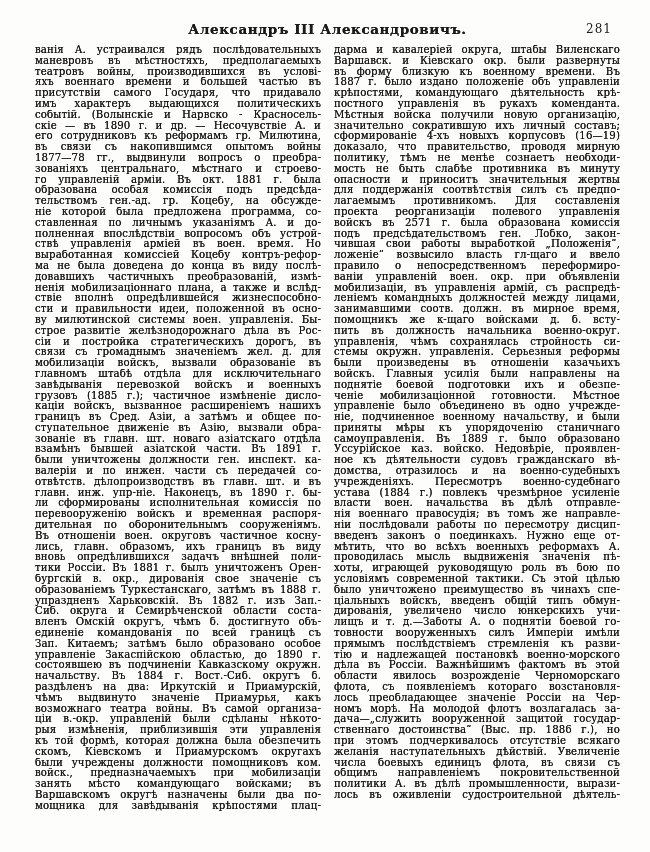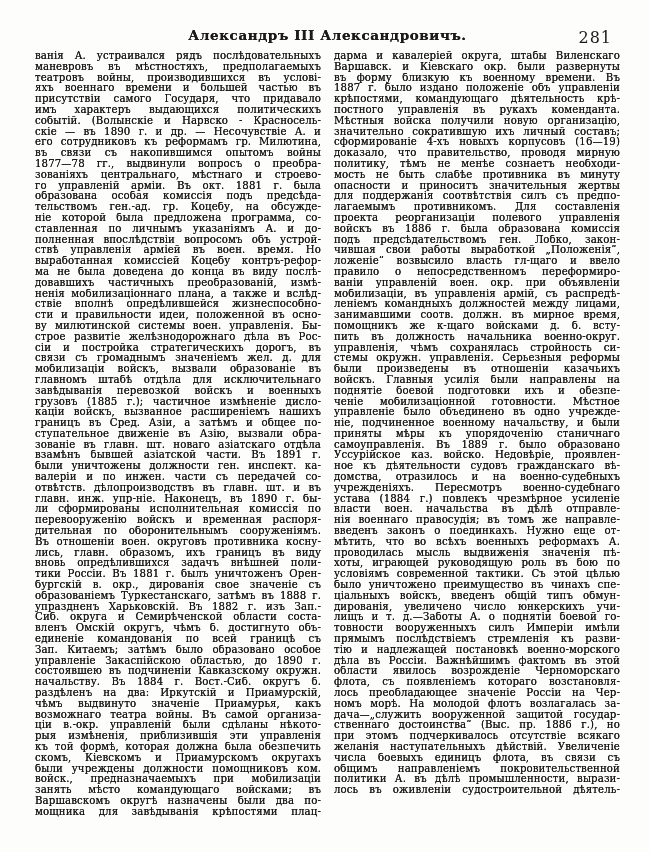--- a/index.html
+++ b/index.html
@@ -16,38 +16,37 @@
     color: #1d1b19;
     font-family: "DejaVu Serif", "Liberation Serif", serif;
     overflow: hidden;
     box-sizing: border-box;
     padding: 21px 30px 0 35px;
   }
   .running-head {
     position: relative;
     height: 16px;
     margin-bottom: 8px;
-    margin-top: 6px;
   }
   .head-title {
     position: absolute;
     left: 0;
     right: 0;
     text-align: center;
     font-weight: bold;
     font-size: 13.5px;
     letter-spacing: 0.6px;
     white-space: nowrap;
     text-shadow: 0 0 0.3px currentColor;
   }
   .head-pagenum {
     position: absolute;
     right: 8px;
     top: 1px;
-    font-size: 16px;
+    font-size: 12px;
     letter-spacing: 1px;
   }
   .columns {
     display: flex;
     gap: 13px;
   }
   .column {
     flex: 1 1 0;
     min-width: 0;
   }
@@ -113,21 +112,21 @@
         <div class="line">ступательное движеніе въ Азію, вызвали обра-</div>
         <div class="line">зованіе въ главн. шт. новаго азіатскаго отдѣла</div>
         <div class="line">взамѣнъ бывшей азіатской части. Въ 1891 г.</div>
         <div class="line">были уничтожены должности ген. инспект. ка-</div>
         <div class="line">валеріи и по инжен. части съ передачей со-</div>
         <div class="line">отвѣтств. дѣлопроизводствъ въ главн. шт. и въ</div>
         <div class="line">главн. инж. упр-ніе. Наконецъ, въ 1890 г. бы-</div>
         <div class="line">ли сформированы исполнительная комиссія по</div>
         <div class="line">перевооруженію войскъ и временная распоря-</div>
         <div class="line">дительная по оборонительнымъ сооруженіямъ.</div>
-        <div class="line">Въ отношеніи воен. округовъ противника косну-</div>
+        <div class="line">Въ отношеніи воен. округовъ частичное косну-</div>
         <div class="line">лись, главн. образомъ, ихъ границъ въ виду</div>
         <div class="line">вновь опредѣлившихся задачъ внѣшней поли-</div>
         <div class="line">тики Россіи. Въ 1881 г. былъ уничтоженъ Орен-</div>
         <div class="line">бургскій в. окр., дированія свое значеніе съ</div>
         <div class="line">образованіемъ Туркестанскаго, затѣмъ въ 1888 г.</div>
         <div class="line">упраздненъ Харьковскій. Въ 1882 г. изъ Зап.-</div>
         <div class="line">Сиб. округа и Семирѣченской области соста-</div>
         <div class="line">вленъ Омскій округъ, чѣмъ б. достигнуто объ-</div>
         <div class="line">единеніе командованія по всей границѣ съ</div>
         <div class="line">Зап. Китаемъ; затѣмъ было образовано особое</div>
@@ -157,21 +156,21 @@
         <div class="line">Мѣстныя войска получили новую организацію,</div>
         <div class="line">значительно сократившую ихъ личный составъ;</div>
         <div class="line">сформированіе 4-хъ новыхъ корпусовъ (16—19)</div>
         <div class="line">доказало, что правительство, проводя мирную</div>
         <div class="line">политику, тѣмъ не менѣе сознаетъ необходи-</div>
         <div class="line">мость не быть слабѣе противника въ минуту</div>
         <div class="line">опасности и приноситъ значительныя жертвы</div>
         <div class="line">для поддержанія соотвѣтствія силъ съ предпо-</div>
         <div class="line">лагаемымъ противникомъ. Для составленія</div>
         <div class="line">проекта реорганизаціи полевого управленія</div>
-        <div class="line">войскъ въ 1886 г. была образована комиссія</div>
+        <div class="line">войскъ въ 2571 г. была образована комиссія</div>
         <div class="line">подъ предсѣдательствомъ ген. Лобко, закон-</div>
         <div class="line">чившая свои работы выработкой „Положенія“,</div>
         <div class="line">ложеніе“ возвысило власть гл-щаго и ввело</div>
         <div class="line">правило о непосредственномъ переформиро-</div>
         <div class="line">ваніи управленій воен. окр. при объявленіи</div>
         <div class="line">мобилизаціи, въ управленія армій, съ распредѣ-</div>
         <div class="line">леніемъ командныхъ должностей между лицами,</div>
         <div class="line">занимавшими соотв. должн. въ мирное время,</div>
         <div class="line">помощникъ же к-щаго войсками д. б. всту-</div>
         <div class="line">пить въ должность начальника военно-округ.</div>
@@ -185,20 +184,21 @@
         <div class="line">ніе, подчиненное военному начальству, и были</div>
         <div class="line">приняты мѣры къ упорядоченію станичнаго</div>
         <div class="line">самоуправленія. Въ 1889 г. было образовано</div>
         <div class="line">Уссурійское каз. войско. Недовѣріе, проявлен-</div>
         <div class="line">ное къ дѣятельности судовъ гражданскаго вѣ-</div>
         <div class="line">домства, отразилось и на военно-судебныхъ</div>
         <div class="line">учрежденіяхъ. Пересмотръ военно-судебнаго</div>
         <div class="line">устава (1884 г.) повлекъ чрезмѣрное усиленіе</div>
         <div class="line">власти воен. начальства въ дѣлѣ отправле-</div>
         <div class="line">нія военнаго правосудія; въ томъ же направле-</div>
+        <div class="line">ніи послѣдовали работы по пересмотру дисцип-</div>
         <div class="line">введенъ законъ о поединкахъ. Нужно еще от-</div>
         <div class="line">мѣтить, что во всѣхъ военныхъ реформахъ А.</div>
         <div class="line">проводилась мысль выдвиженія значенія пѣ-</div>
         <div class="line">хоты, играющей руководящую роль въ бою по</div>
         <div class="line">условіямъ современной тактики. Съ этой цѣлью</div>
         <div class="line">было уничтожено преимущество въ чинахъ спе-</div>
         <div class="line">ціальныхъ войскъ, введенъ общій типъ обмун-</div>
         <div class="line">дированія, увеличено число юнкерскихъ учи-</div>
         <div class="line">лищъ и т. д.—Заботы А. о поднятіи боевой го-</div>
         <div class="line">товности вооруженныхъ силъ Имперіи имѣли</div>

